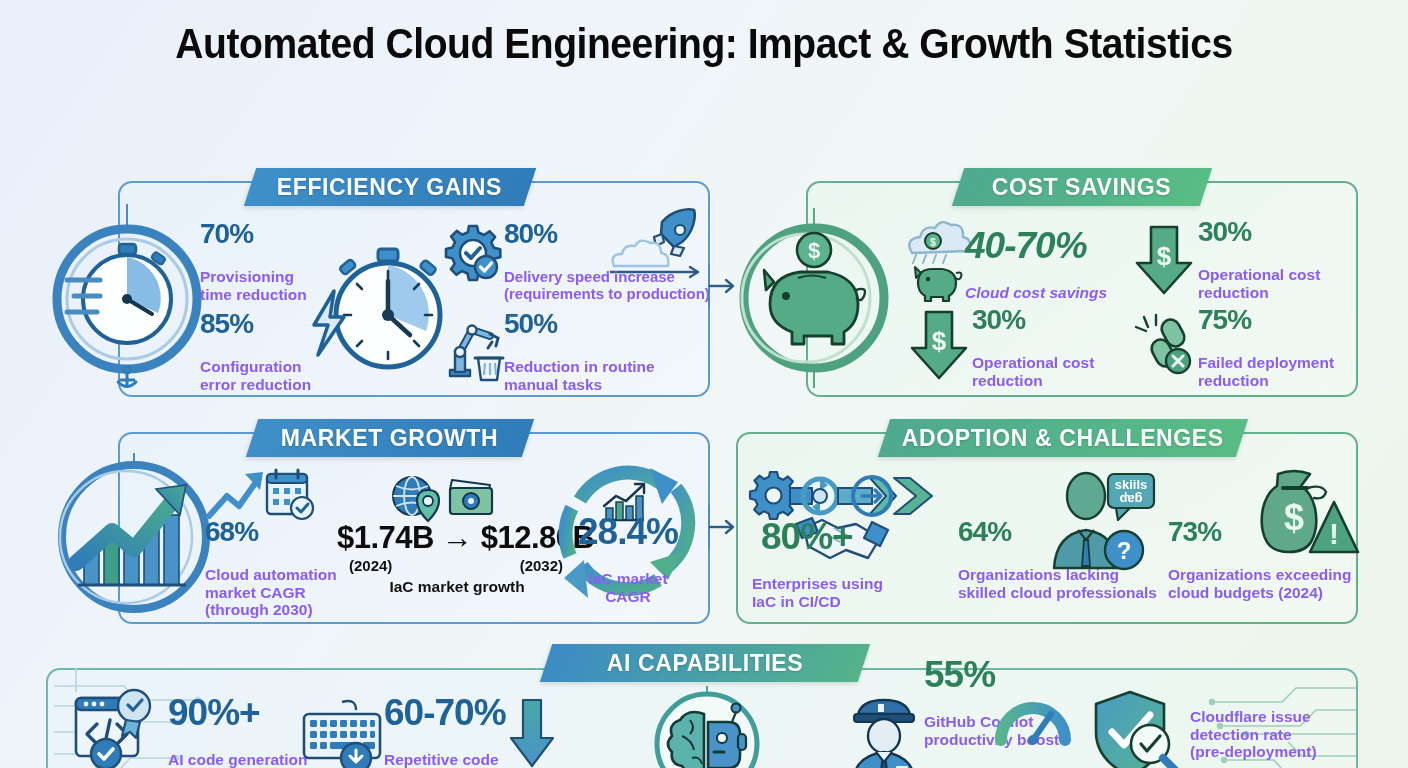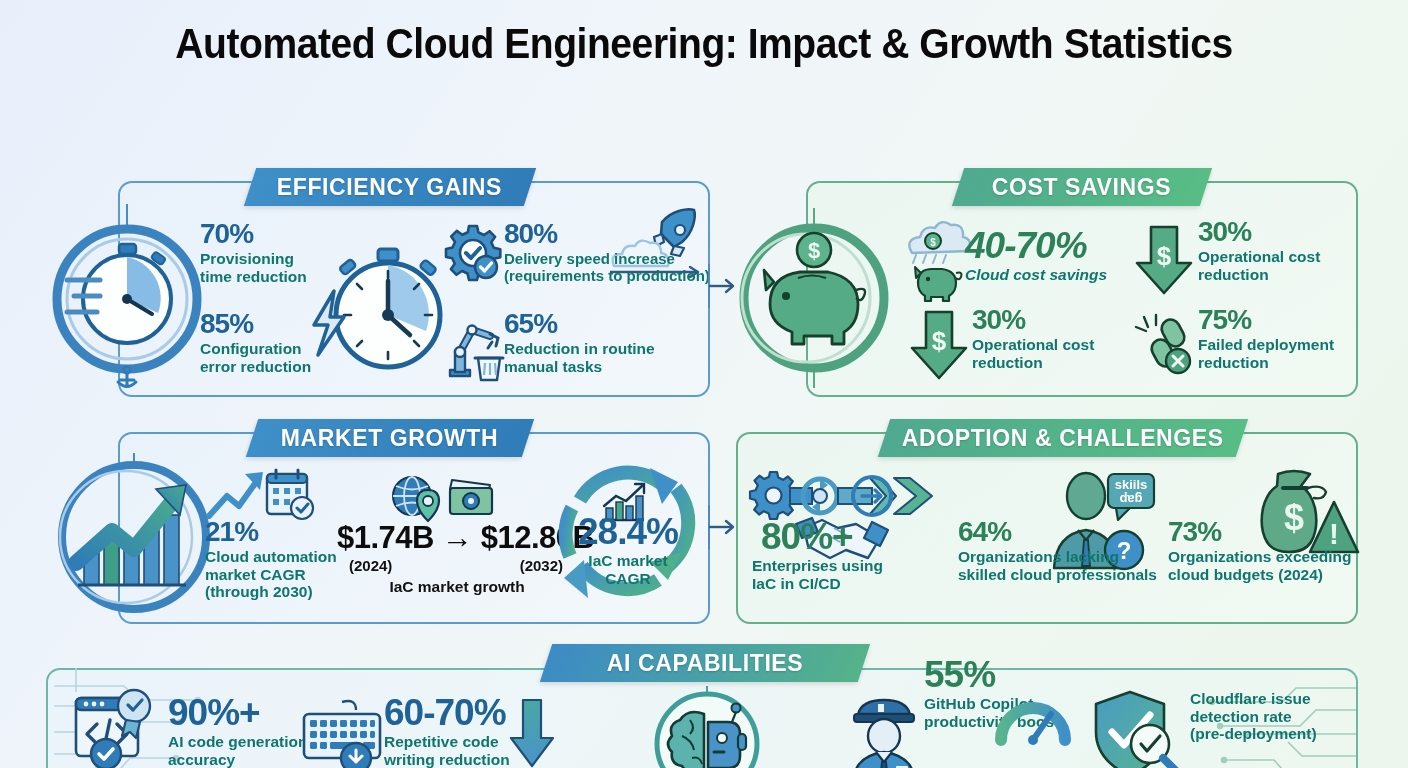--- a/index.html
+++ b/index.html
@@ -58,22 +58,22 @@
   .bn-green { background: linear-gradient(100deg,#4fa98f,#58bd85); }
   .bn-mix   { background: linear-gradient(100deg,#3c8bc6,#55b389); }
 
   
   .stat { position: absolute; }
   .stat .num {
     font-size: 28px; font-weight: 800; line-height: 1.0;
     letter-spacing: -1px; white-space: nowrap;
   }
   .stat .lbl {
-    font-size: 15.5px; font-weight: 600; color: #0f766e; line-height: 1.14;
-    margin-top: 2px; white-space: pre-line;
+    font-size: 15.5px; font-weight: 600; color: #8b5cf6; line-height: 1.14;
+    margin-top: 20px; white-space: pre-line;
   }
   .num.blue  { color: #1f6297; }
   .num.green { color: #2c8159; }
 
   
   .ico { position: absolute; }
   svg { display: block; overflow: visible; }
 
   
   .conn { position: absolute; z-index: 5; }
@@ -195,21 +195,21 @@
       <line x1="33" y1="40" x2="61" y2="40" stroke="#1f4f78" stroke-width="3" stroke-linecap="round"></line>
       <g stroke="#7fb6de" stroke-width="2.2">
           <line x1="43" y1="45" x2="42" y2="57"></line>
           <line x1="48" y1="45" x2="48" y2="57"></line>
           <line x1="53" y1="45" x2="54" y2="57"></line>
         </g>
     </svg>
   </div>
 
   <div class="stat" style="left:504px; top:242px;">
-    <div class="num blue">65%</div>
+    <div class="num blue">50%</div>
     <div class="lbl">Reduction in routine
 manual tasks</div>
   </div>
 
   <div class="conn" style="left:706px; top:196px;">
     <svg width="36" height="44" viewBox="0 0 36 44">
       <line x1="3" y1="0" x2="3" y2="44" stroke="#4a8cc2" stroke-width="2"></line>
       <line x1="3" y1="22" x2="26" y2="22" stroke="#2c5d85" stroke-width="2.4"></line>
       <path d="M20 16 l7 6 -7 6" fill="none" stroke="#2c5d85" stroke-width="2.4" stroke-linecap="round" stroke-linejoin="round"></path>
     </svg>
@@ -350,21 +350,21 @@
           <rect x="90" y="20" width="6" height="6"></rect>
         <rect x="68" y="31" width="6" height="6"></rect>
           <rect x="79" y="31" width="6" height="6"></rect>
       </g>
       <circle cx="97" cy="40" r="11" fill="#e9f3fb" stroke="#1f4f78" stroke-width="2.2"></circle>
       <path d="M92 40 l4 4 7-8" fill="none" stroke="#1f6297" stroke-width="3" stroke-linecap="round" stroke-linejoin="round"></path>
     </svg>
   </div>
 
   <div class="stat" style="left:205px; top:450px;">
-    <div class="num blue">21%</div>
+    <div class="num blue">68%</div>
     <div class="lbl">Cloud automation
 market CAGR
 (through 2030)</div>
   </div>
 
   <div class="ico" style="left:388px; top:406px;">
     <svg width="112" height="50" viewBox="0 0 112 50">
       <circle cx="24" cy="22" r="19" fill="#2f7cb8" stroke="#15364f" stroke-width="2"></circle>
       <g fill="none" stroke="#cfe4f3" stroke-width="1.8">
         <ellipse cx="24" cy="22" rx="8" ry="19"></ellipse>

